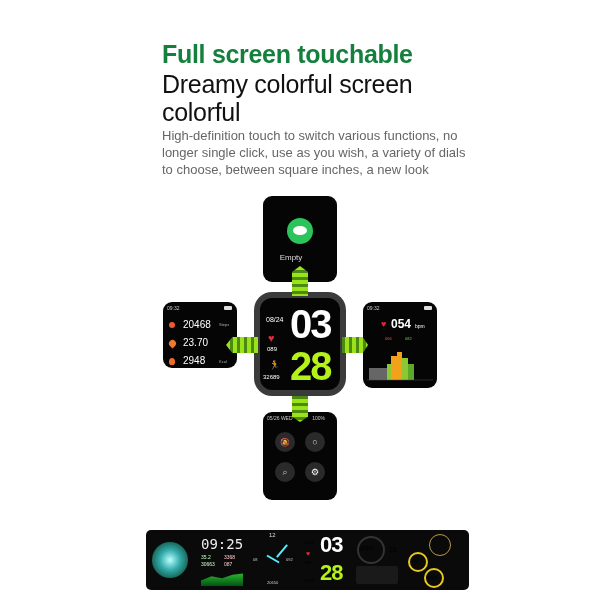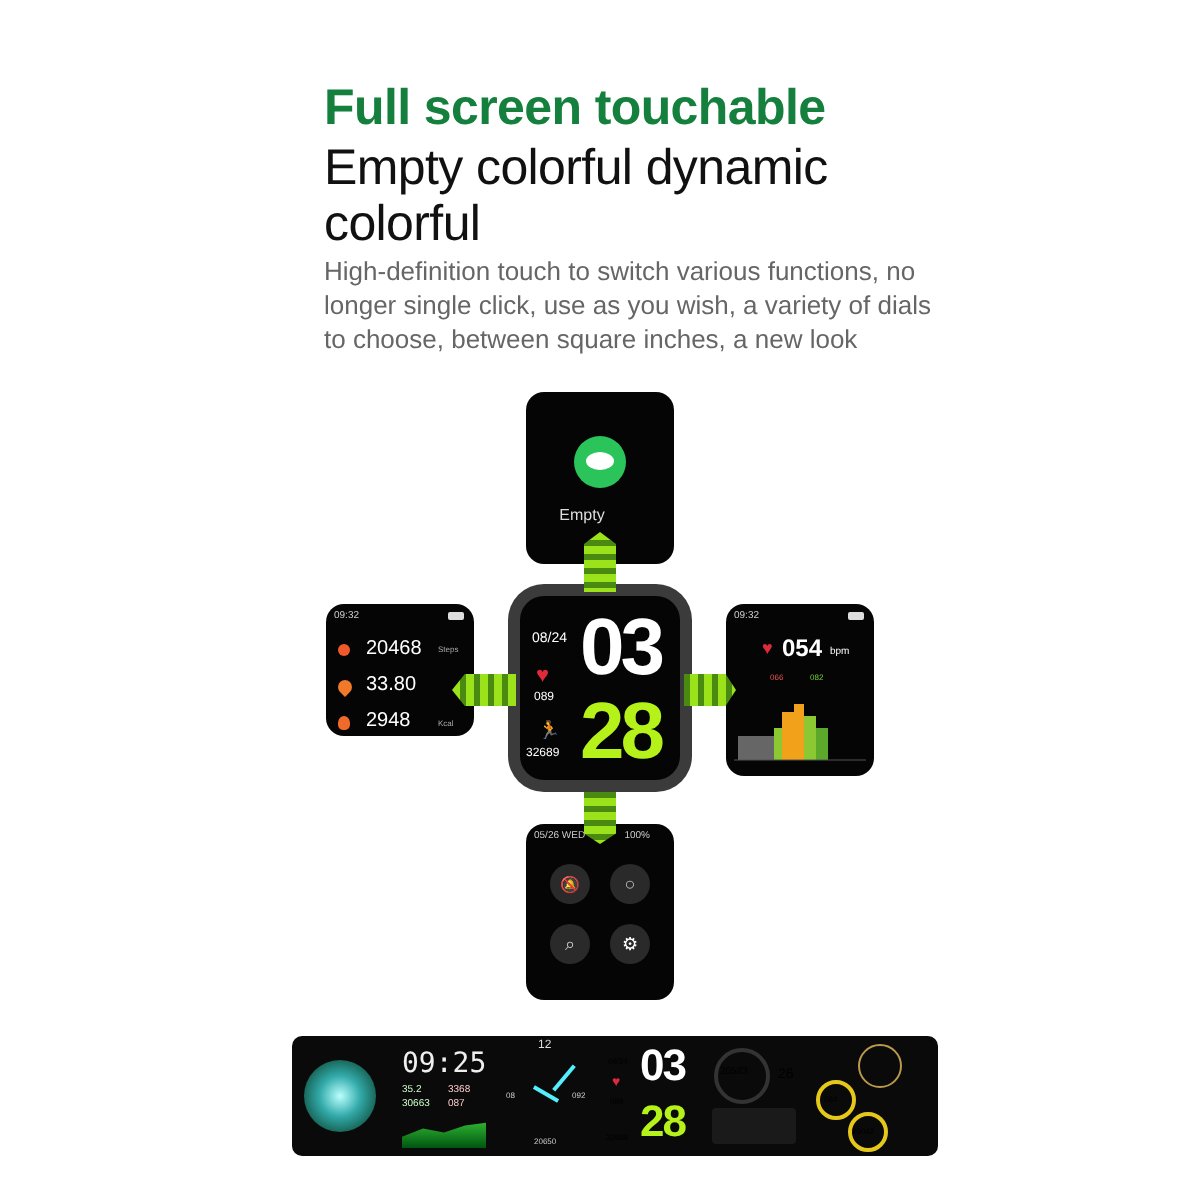--- a/index.html
+++ b/index.html
@@ -5,46 +5,46 @@
   html,body{margin:0;padding:0;background:#fff;}
   body{width:600px;height:600px;position:relative;overflow:hidden;font-family:"Liberation Sans","DejaVu Sans",sans-serif;}
   .abs{position:absolute;}
   .headline{left:162px;top:40px;font-size:25px;font-weight:bold;color:#15803d;letter-spacing:-0.3px;}
   .sub1{left:162px;top:70px;font-size:25px;color:#111;letter-spacing:-0.3px;}
   .sub2{left:162px;top:98px;font-size:25px;color:#111;letter-spacing:-0.3px;}
   .desc{left:162px;top:127px;width:310px;font-size:13px;line-height:17px;color:#666;}
   .screen{background:#050505;border-radius:9px;color:#fff;overflow:hidden;}
   .status{font-size:5px;color:#ccc;}
   .arrow{position:absolute;}
-  .thumb{top:518px;width:64px;height:60px;border-radius:5px;background:#0a0a0a;overflow:hidden;}
+  .thumb{top:530px;width:64px;height:60px;border-radius:5px;background:#0a0a0a;overflow:hidden;}
   .bubble{border-radius:50%;background:#2a2a2a;width:20px;height:20px;position:absolute;display:flex;align-items:center;justify-content:center;}
 </style>
 </head>
 <body>
 
 <div class="abs headline">Full screen touchable</div>
-<div class="abs sub1">Empty colorful dynamic</div>
+<div class="abs sub1">Dreamy colorful screen</div>
 <div class="abs sub2">colorful</div>
 <div class="abs desc">High-definition touch to switch various functions, no longer single click, use as you wish, a variety of dials to choose, between square inches, a new look</div>
 
 <div class="abs screen" style="left:263px;top:196px;width:74px;height:86px;">
   <div class="abs" style="left:24px;top:22px;width:26px;height:26px;border-radius:50%;background:#2bc45a;">
     <div class="abs" style="left:6px;top:8px;width:14px;height:9px;background:#fff;border-radius:50%;"></div>
   </div>
   <div class="abs" style="left:0;width:56px;top:57px;text-align:center;font-size:8px;color:#ddd;">Empty</div>
 </div>
 
 <div class="abs screen" style="left:163px;top:302px;width:74px;height:66px;">
   <div class="abs status" style="left:4px;top:3px;">09:32</div>
   <div class="abs" style="right:5px;top:4px;width:8px;height:4px;background:#ddd;border-radius:1px;"></div>
   <div class="abs" style="left:6px;top:20px;width:6px;height:6px;background:#f05a2a;border-radius:50%;"></div>
   <div class="abs" style="left:20px;top:17px;font-size:10px;">20468</div>
   <div class="abs" style="left:56px;top:20px;font-size:4px;color:#aaa;">Steps</div>
   <div class="abs" style="left:6px;top:38px;width:7px;height:7px;background:#f07a2a;border-radius:50% 50% 50% 0;transform:rotate(-45deg);"></div>
-  <div class="abs" style="left:20px;top:35px;font-size:10px;">33.80</div>
+  <div class="abs" style="left:20px;top:35px;font-size:10px;">23.70</div>
   <div class="abs" style="left:6px;top:56px;width:6px;height:7px;background:#f06a2a;border-radius:50% 50% 40% 40%;"></div>
   <div class="abs" style="left:20px;top:53px;font-size:10px;">2948</div>
   <div class="abs" style="left:56px;top:57px;font-size:4px;color:#aaa;">Kcal</div>
   <div class="abs" style="left:6px;top:73px;font-size:8px;color:#f06a2a;line-height:8px;">♥</div>
   <div class="abs" style="left:20px;top:70px;font-size:10px;">2948</div>
   <div class="abs" style="left:56px;top:74px;font-size:4px;color:#aaa;">Bpm</div>
 </div>
 
 <div class="abs screen" style="left:363px;top:302px;width:74px;height:86px;">
   <div class="abs status" style="left:4px;top:3px;">09:32</div>

